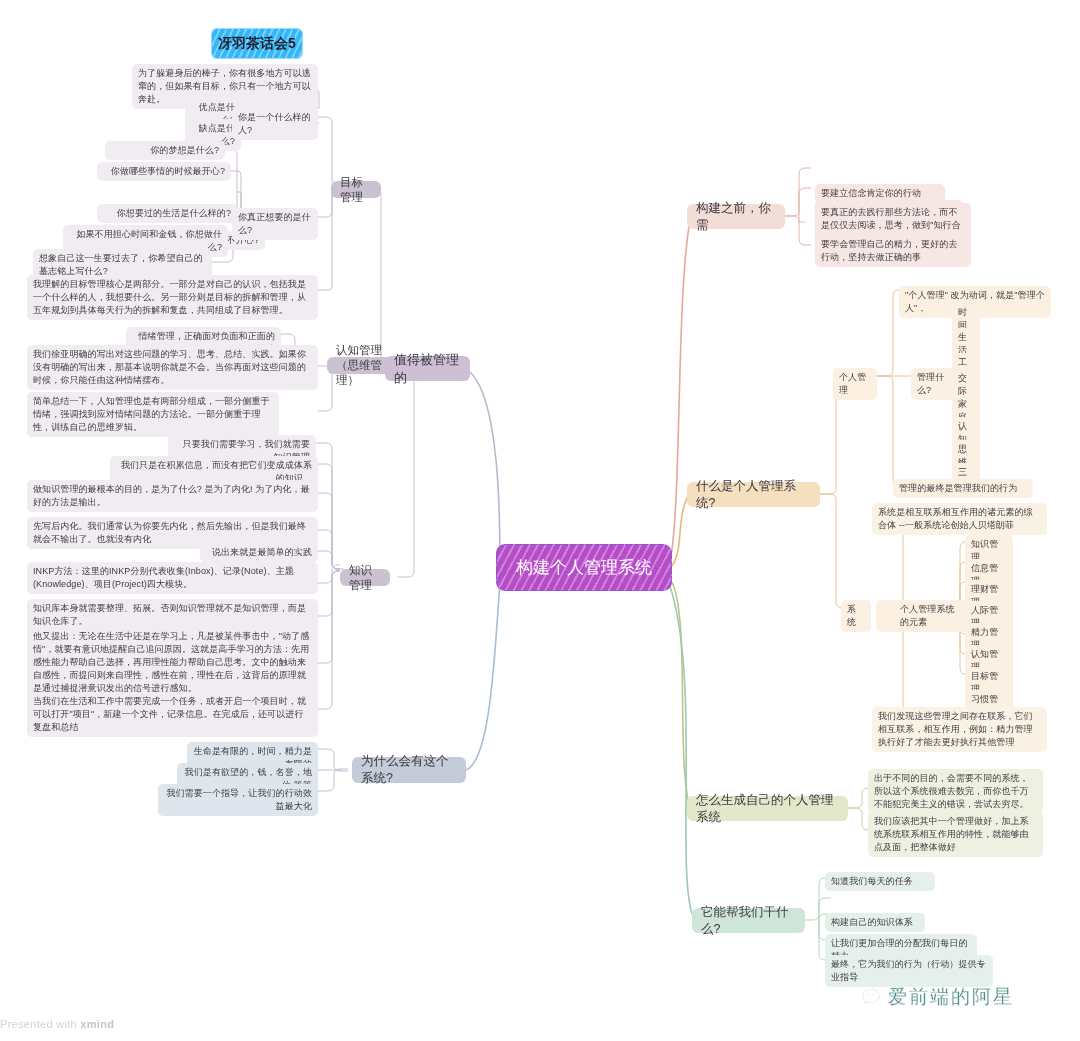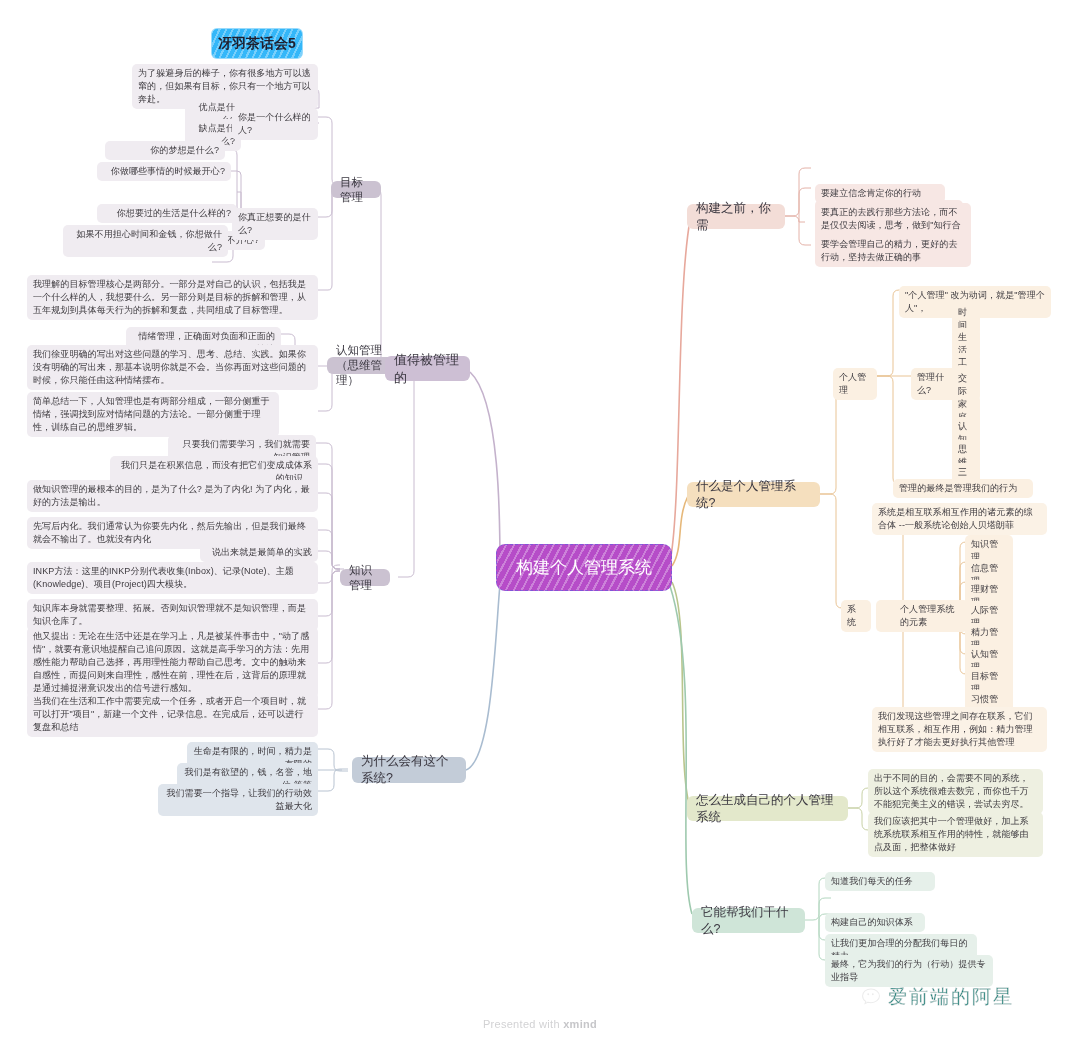--- a/index.html
+++ b/index.html
@@ -84,21 +84,20 @@
   .tint-red     { background: #f7e7e4; }
   .tint-orange  { background: #fbf0e2; }
   .tint-orange2 { background: #fbf2e6; }
   .tint-olive   { background: #eef0e1; }
   .tint-green   { background: #e6f0ea; }
 
   
   #footer {
     position: absolute;
     left: 0; top: 1018px; width: 1080px;
-    text-align: center;
     font-size: 11px;
     color: #d2d2d4;
     letter-spacing: .3px;
   }
   #footer b { color: #c6c6c9; }
 
   
   #watermark {
     position: absolute;
     left: 860px; top: 984px;
@@ -235,20 +234,21 @@
 
   <div class="node tint-purple r" style="left:185px; top:98px; width:56px;">优点是什么?</div>
   <div class="node tint-purple r" style="left:185px; top:119px; width:56px;">缺点是什么?</div>
   <div class="node tint-purple l" style="left:232px; top:108px; width:86px;">你是一个什么样的人?</div>
 
   <div class="node tint-purple r" style="left:105px; top:141px; width:120px;">你的梦想是什么?</div>
   <div class="node tint-purple r" style="left:97px; top:162px; width:134px;">你做哪些事情的时候最开心?</div>
   <div class="node tint-purple r" style="left:89px; top:183px; width:176px;margin-top:48px;">你做哪些事情的时候最不开心?</div>
   <div class="node tint-purple r" style="left:97px; top:204px; width:140px;">你想要过的生活是什么样的?</div>
   <div class="node tint-purple r" style="left:63px; top:225px; width:165px;">如果不用担心时间和金钱，你想做什么?</div>
+  <div class="node tint-purple l" style="left:33px; top:249px; width:179px;">想象自己这一生要过去了，你希望自己的墓志铭上写什么?</div>
   <div class="node tint-purple l" style="left:232px; top:208px; width:86px;">你真正想要的是什么?</div>
 
   <div class="node tint-purple l" style="left:27px; top:275px; width:291px;">我理解的目标管理核心是两部分。一部分是对自己的认识，包括我是一个什么样的人，我想要什么。另一部分则是目标的拆解和管理，从五年规划到具体每天行为的拆解和复盘，共同组成了目标管理。</div>
 
   <div class="branch" style="left:331px; top:181px; width:50px; height:17px; background:#cbc2d1;">
     <span>目标管理</span>
   </div>
 
   <div class="node tint-purple r" style="left:126px; top:327px; width:155px;">情绪管理，正确面对负面和正面的情绪</div>
   <div class="node tint-purple l" style="left:27px; top:345px; width:291px;">我们徐亚明确的写出对这些问题的学习、思考、总结、实践。如果你没有明确的写出来，那基本说明你就是不会。当你再面对这些问题的时候，你只能任由这种情绪摆布。</div>

